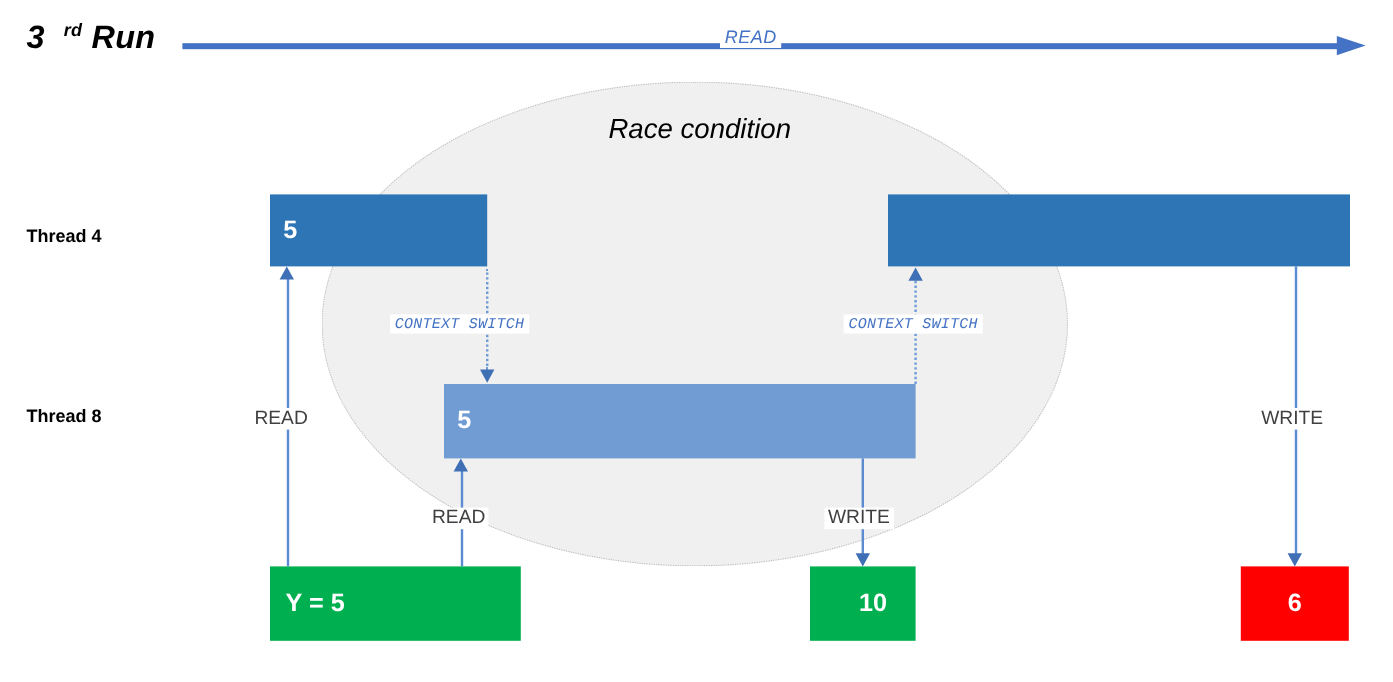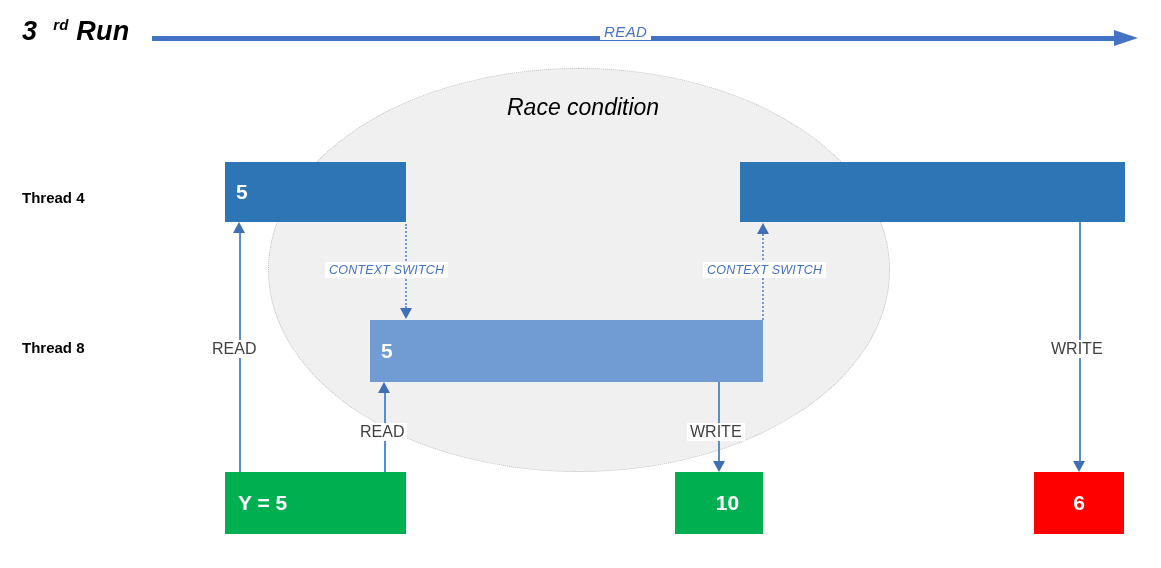--- a/index.html
+++ b/index.html
@@ -128,21 +128,21 @@
   }
   #t1-block-b {
     left: 740px; top: 162px; width: 385px; height: 60px;
     justify-content: center;
   }
   #t2-block {
     left: 370px; top: 320px; width: 393px; height: 62px;
     padding-left: 11px; font-size: 21px;
   }
 
-  #g-box-1 { left: 225px; top: 472px; width: 181px; height: 62px; padding-left: 13px; font-size: 21px; }
+  #g-box-1 { left: 225px; top: 472px; width: 209px; height: 62px; padding-left: 13px; font-size: 21px; }
   #g-box-2 { left: 675px; top: 472px; width: 88px;  height: 62px; justify-content: center; font-size: 21px; padding-left: 17px; }
   #g-box-3 { left: 1034px; top: 472px; width: 90px; height: 62px; justify-content: center; font-size: 21px; }
 
   
   .v-line {
     position: absolute;
     width: 2px;
     background: #5B8BD0;
   }
   .arrow-up {
@@ -177,20 +177,21 @@
   }
   .cs-label {
     position: absolute;
     background: #ffffff;
     padding: 1px 4px;
     font-size: 12.5px;
     font-style: italic;
     color: #4472C4;
     white-space: nowrap;
     letter-spacing: .2px;
+    font-family: Liberation Mono, monospace;
   }
 </style>
 </head>
 <body>
 
 <div id="canvas">
 
   <div id="title"><span>3</span><sup>rd</sup><span> Run</span></div>
 
   <div id="time-axis">

